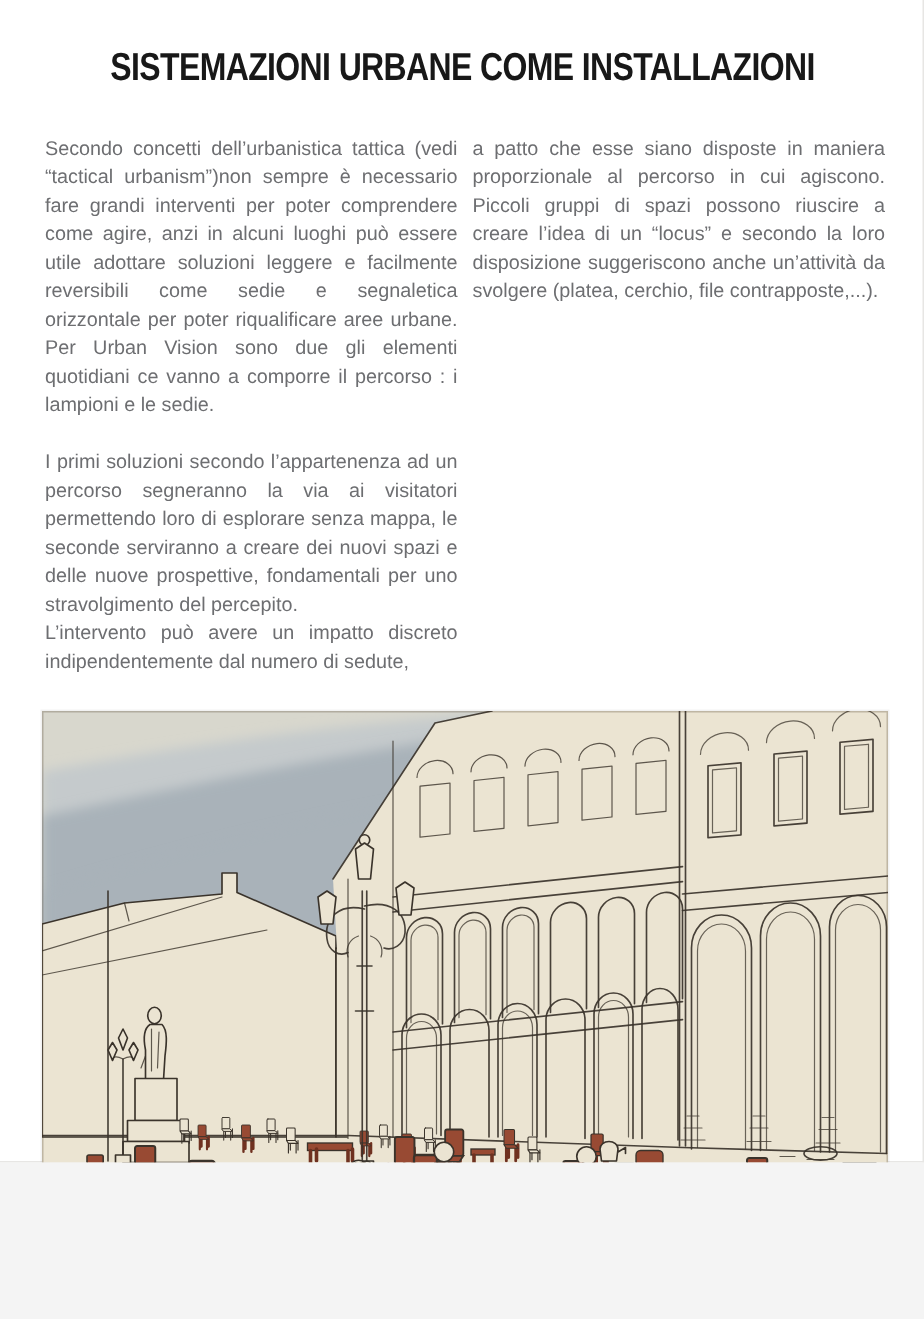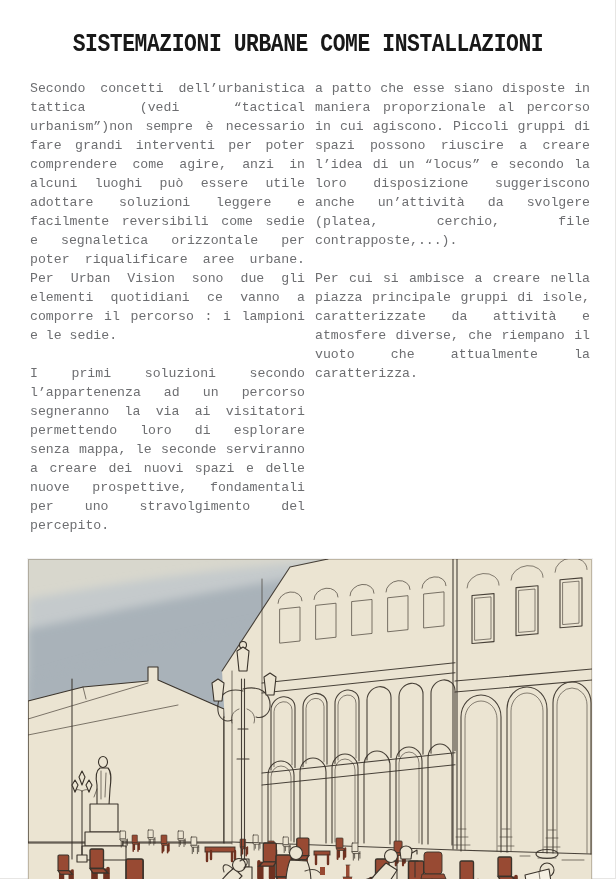--- a/index.html
+++ b/index.html
@@ -4,33 +4,32 @@
 <style>
   :root{
     --page-bg:#ffffff; --text:#6d6e71; --title:#181818;
     --paper:#ebe4d2; --paper-light:#f5f0e3; --ink:#3a332b;
     --chair-red:#984a33; --chair-red-dark:#6f3120;
     --mountain:#a9b2b9; --mountain-light:#c5cacc; --sky:#d8d7cd;
   }
   *{box-sizing:border-box;margin:0;padding:0}
   html,body{width:616px;background:#f4f4f4;font-family:"Liberation Sans",sans-serif}
   .page{
-    width:616px;height:879px;background:var(--page-bg);
+    width:616px;height:775px;background:var(--page-bg);
     box-shadow:inset -1px 0 0 #e7e6e4, inset 0 -1px 0 #e7e6e4;
     overflow:hidden;
-    font-family:Liberation Mono, monospace;
   }
   .title-wrap{display:flex;justify-content:center;padding-top:31px}
   h1.page-title{
     font-size:26px;line-height:26px;font-weight:bold;color:var(--title);
     letter-spacing:-0.5px;transform:scaleX(0.82);transform-origin:center;
     white-space:nowrap;
   }
   .columns{
-    display:flex;gap:10px;padding:0 26px 0 30px;margin-top:22px;
+    display:flex;gap:10px;padding:0 26px 0 30px;margin-top:32px;
     color:var(--text);font-size:13.2px;line-height:19px;text-align:justify;
     min-height:298px;align-items:flex-start;justify-content:center;
   }
   .col{flex:1}
   .col p{margin:0}
   .col p.gap{margin-top:19px}
   figure.illustration{
     width:564px;height:449px;margin:24px auto 0 28px;position:relative;
     box-shadow:inset 0 0 8px rgba(60,50,30,.18), 0 0 0 1px rgba(0,0,0,.05);
   }
@@ -50,24 +49,24 @@
 <div class="page">
 
   <div class="title-wrap">
     <h1 class="page-title">SISTEMAZIONI URBANE COME INSTALLAZIONI</h1>
   </div>
 
   <div class="columns">
     <div class="col">
       <p>Secondo concetti dell’urbanistica tattica (vedi “tactical urbanism”)non sempre è necessario fare grandi interventi per poter comprendere come agire, anzi in alcuni luoghi può essere utile adottare soluzioni leggere e facilmente reversibili come sedie e segnaletica orizzontale per poter riqualificare aree urbane. Per Urban Vision sono due gli elementi quotidiani ce vanno a comporre il percorso : i lampioni e le sedie.</p>
       <p class="gap">I primi soluzioni secondo l’appartenenza ad un percorso segneranno la via ai visitatori permettendo loro di esplorare senza mappa, le seconde serviranno a creare dei nuovi spazi e delle nuove prospettive, fondamentali per uno stravolgimento del percepito.</p>
+      <p>L’intervento può avere un impatto discreto indipendentemente dal numero di sedute,</p>
     </div>
     <div class="col">
       <p>a patto che esse siano disposte in maniera proporzionale al percorso in cui agiscono. Piccoli gruppi di spazi possono riuscire a creare l’idea di un “locus” e secondo la loro disposizione suggeriscono anche un’attività da svolgere (platea, cerchio, file contrapposte,...).</p>
-      <p class="gap">Per cui si ambisce a creare nella piazza principale gruppi di isole, caratterizzate da attività e atmosfere diverse, che riempano il vuoto che attualmente la caratterizza.</p>
     </div>
   </div>
 
   <figure class="illustration">
     <svg viewBox="0 0 564 449" preserveAspectRatio="none">
       <defs>
         <filter id="soft" x="-20%" y="-20%" width="140%" height="140%">
             <feGaussianBlur stdDeviation="4"></feGaussianBlur>
           </filter>
         <g id="mchairR">

